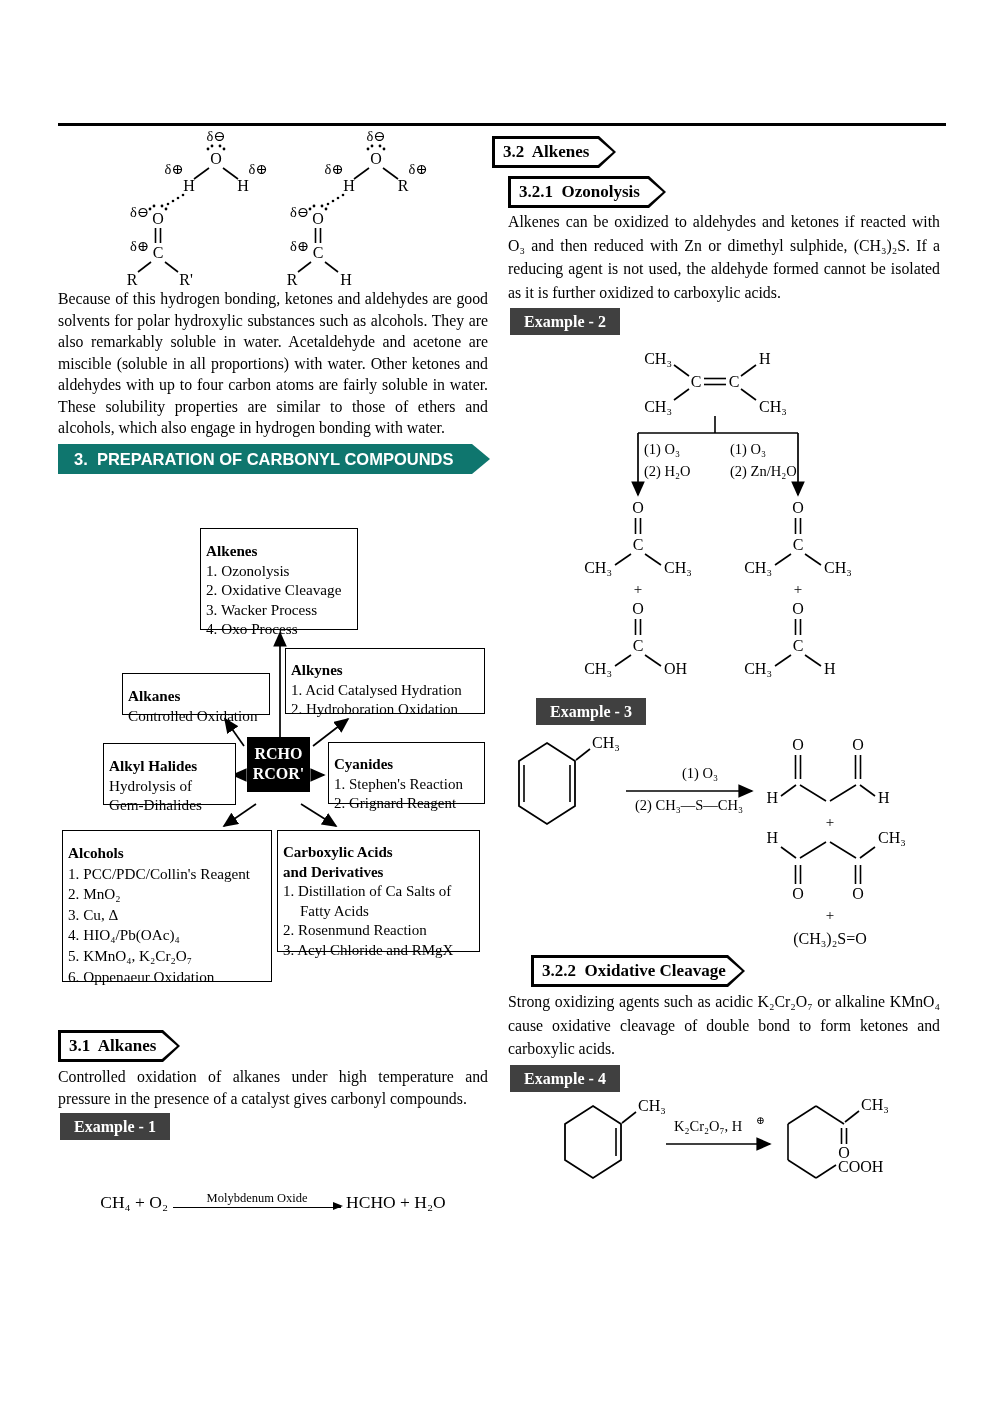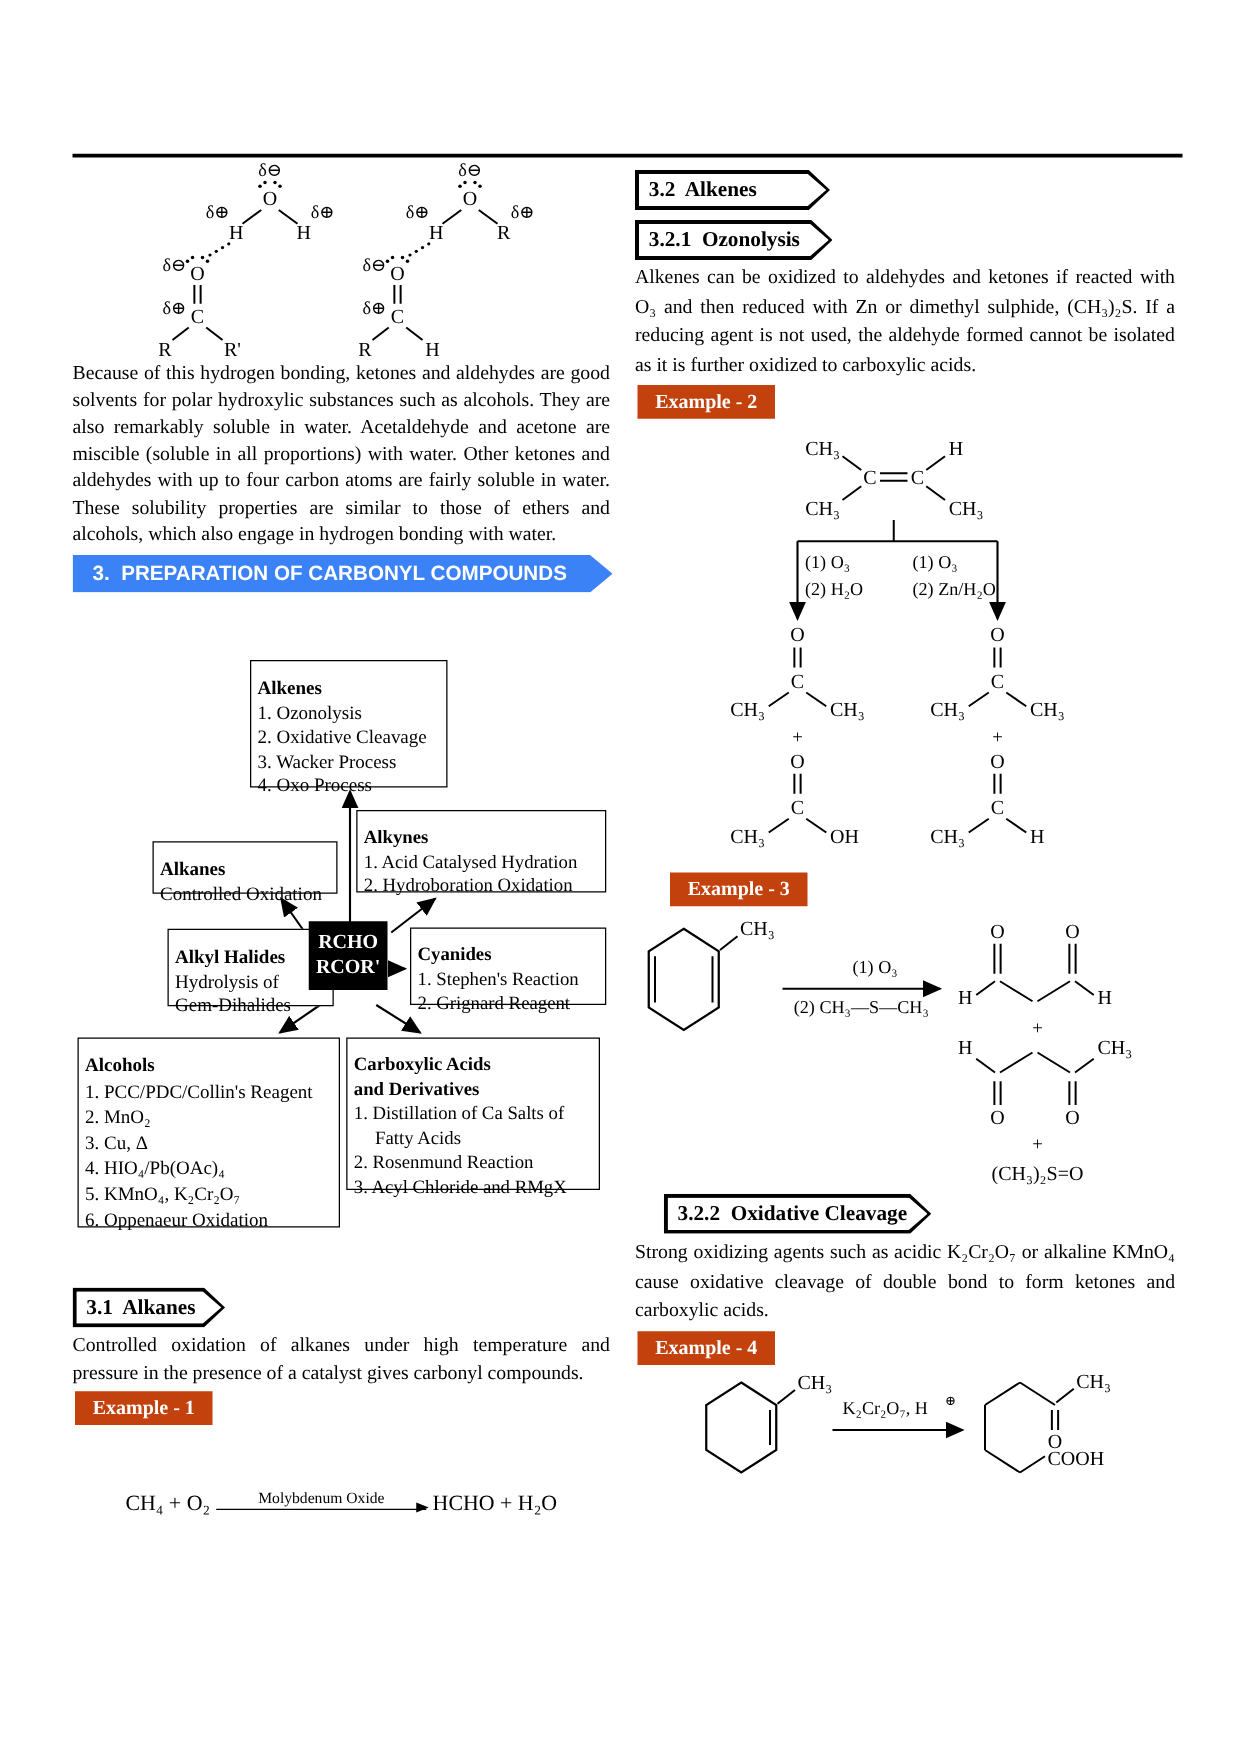--- a/index.html
+++ b/index.html
@@ -5,36 +5,36 @@
   html,body{margin:0;padding:0;background:#e8e8e8;}
   .page{position:relative;width:992px;height:1403px;background:#ffffff;overflow:hidden;
         font-family:"Liberation Serif","DejaVu Serif",serif;color:#000;}
   .abs{position:absolute;}
   .top-rule{position:absolute;left:58px;top:123px;width:888px;height:3px;background:#000;}
 
   .para{position:absolute;margin:0;font-size:15.8px;line-height:21.5px;text-align:justify;}
   .para.rcol{line-height:23.5px;}
 
   
-  .banner{position:absolute;left:58px;top:444px;width:432px;height:30px;background:#3b82f6;
+  .banner{position:absolute;left:58px;top:444px;width:432px;height:30px;background:#0f766e;
           clip-path:polygon(0 0,calc(100% - 18px) 0,100% 50%,calc(100% - 18px) 100%,0 100%);
           color:#fff;display:flex;align-items:center;padding-left:16px;box-sizing:border-box;
           font-family:"Liberation Sans","DejaVu Sans",sans-serif;font-weight:bold;font-size:16.5px;
           white-space:pre;}
 
   
   .ptr{position:absolute;height:32px;}
   .ptr-outer{position:absolute;inset:0;background:#000;
              clip-path:polygon(0 0,calc(100% - 17px) 0,100% 50%,calc(100% - 17px) 100%,0 100%);}
   .ptr-inner{position:absolute;inset:3px;background:#fff;
              clip-path:polygon(0 0,calc(100% - 15px) 0,100% 50%,calc(100% - 15px) 100%,0 100%);}
   .ptr-text{position:absolute;left:11px;top:50%;transform:translateY(-50%);
             font-weight:bold;font-size:17px;white-space:pre;}
 
-  .exlabel{position:absolute;width:110px;height:27px;background:#c2410c;color:#fff;
+  .exlabel{position:absolute;width:110px;height:27px;background:#404040;color:#fff;
            display:flex;align-items:center;justify-content:center;
            font-weight:bold;font-size:16px;}
 
   
   .flowchart{position:absolute;left:58px;top:520px;width:432px;height:470px;}
   .fc-arrows{position:absolute;left:0;top:0;}
   .fc-box{position:absolute;border:1.6px solid #000;background:#fff;box-sizing:border-box;
           padding:12px 5px;font-size:15.2px;line-height:19.5px;}
   .fc-title{font-weight:bold;}
   .fc-item.cont{padding-left:17px;}
@@ -169,21 +169,21 @@
       <div class="fc-title">Alkynes</div>
       <div class="fc-item">1. Acid Catalysed Hydration</div>
       <div class="fc-item">2. Hydroboration Oxidation</div>
     </div>
 
     <div class="fc-box" style="left:64px;top:153px;width:148px;height:42px">
       <div class="fc-title">Alkanes</div>
       <div class="fc-item">Controlled Oxidation</div>
     </div>
 
-    <div class="fc-box" style="left:76px;top:223px;width:133px;height:62px">
+    <div class="fc-box" style="left:45px;top:223px;width:133px;height:62px">
       <div class="fc-title">Alkyl Halides</div>
       <div class="fc-item">Hydrolysis of</div>
       <div class="fc-item">Gem-Dihalides</div>
     </div>
 
     <div class="fc-center" style="left:189px;top:217px;width:63px;height:55px">
       <div>RCHO</div>
       <div>RCOR'</div>
     </div>
 
@@ -224,21 +224,21 @@
 
   <div class="equation">
     <span>CH₄ + O₂</span>
     <span class="rxn-arrow">
       <span class="rxn-label">Molybdenum Oxide</span>
       <span class="rxn-line"></span>
     </span>
     <span>HCHO + H₂O</span>
   </div>
 
-  <div class="ptr" style="left:508px;top:136px;width:124px;padding-left:32px;">
+  <div class="ptr" style="left:492px;top:136px;width:124px;">
     <div class="ptr-outer"></div>
     <div class="ptr-inner"></div>
     <span class="ptr-text">3.2  Alkenes</span>
   </div>
 
   <div class="ptr" style="left:508px;top:176px;width:158px;">
     <div class="ptr-outer"></div>
     <div class="ptr-inner"></div>
     <span class="ptr-text">3.2.1  Ozonolysis</span>
   </div>

